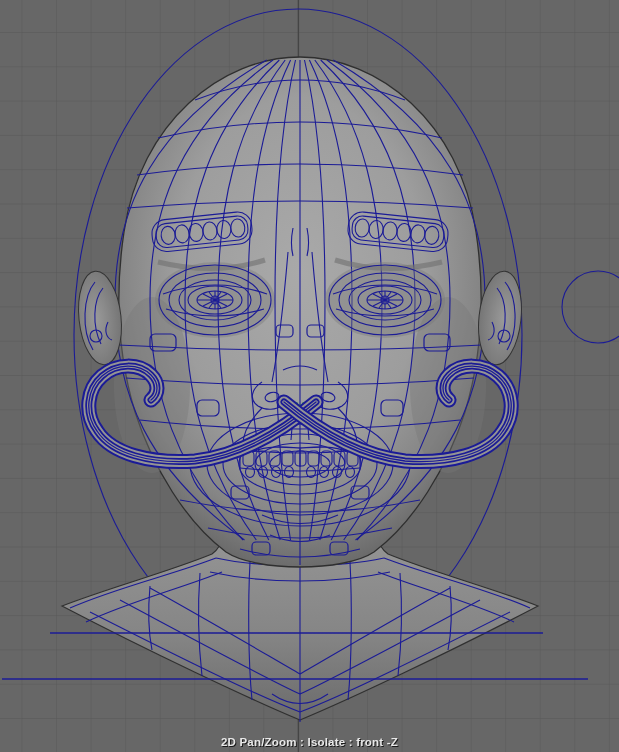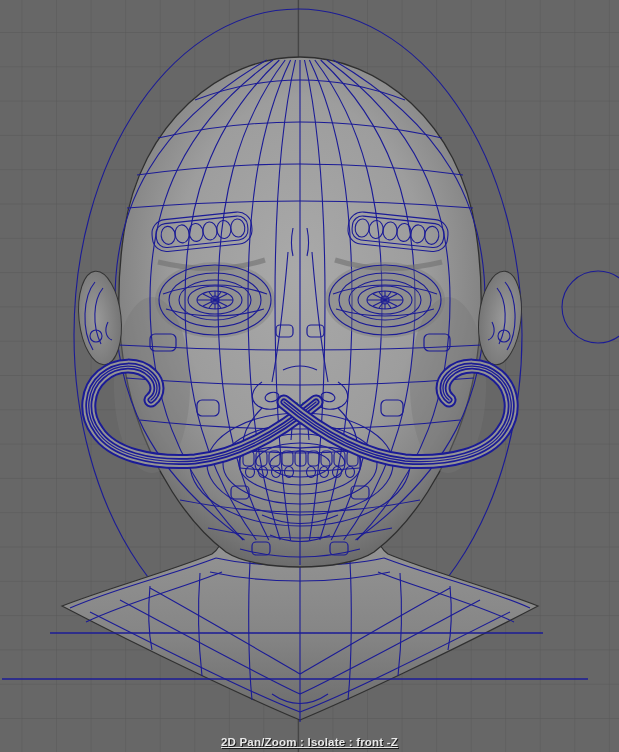--- a/index.html
+++ b/index.html
@@ -18,21 +18,21 @@
   }
   #scene{position:absolute;left:0;top:0;}
   .w{stroke:var(--wireframe,#1b1b96);fill:none;stroke-width:1.1;}
   .w2{stroke:var(--wireframe,#1b1b96);fill:none;stroke-width:1.4;}
   .shade{fill:#787878;opacity:.4;stroke:none;}
   .ctrl{stroke:var(--wireframe,#1b1b96);fill:none;stroke-width:1.2;}
   .green{fill:var(--selection-green,#35d055);stroke:#157a32;stroke-width:.5;}
   #statusbar{
     position:absolute;left:0;right:0;bottom:4px;text-align:center;
     color:var(--status-text,#e8e8e8);font-size:11.5px;font-weight:bold;
-    text-shadow:1px 1px 0 #1a1a1a;letter-spacing:.2px;pointer-events:none;text-decoration:underline;
+    text-shadow:1px 1px 0 #1a1a1a;letter-spacing:.2px;pointer-events:none;
   }
 </style>
 </head>
 <body>
 
 <div id="viewport">
 <svg id="scene" width="619" height="752" viewBox="0 0 619 752">
   <defs>
     <pattern id="gridpat" x="21.5" y="32" width="34.55" height="34.3" patternUnits="userSpaceOnUse">
       <path d="M0,0 H34.55 M0,0 V34.3" stroke="#585858" stroke-width="1" fill="none"></path>

